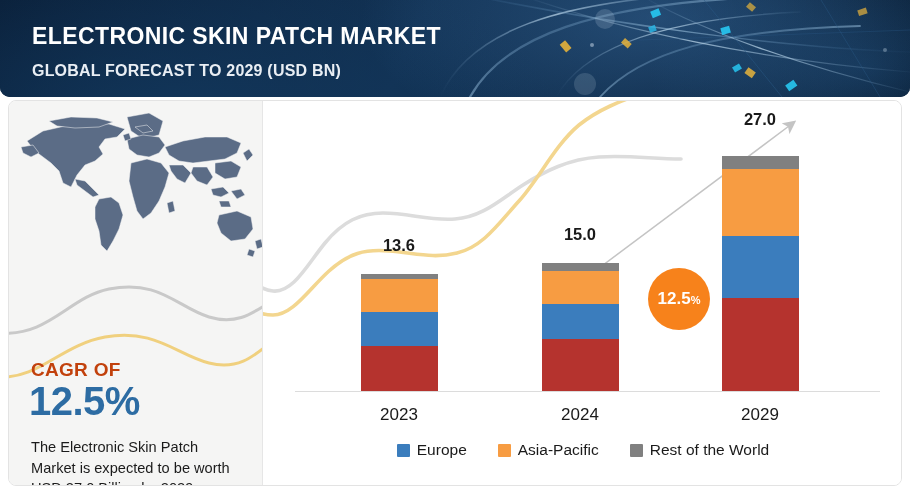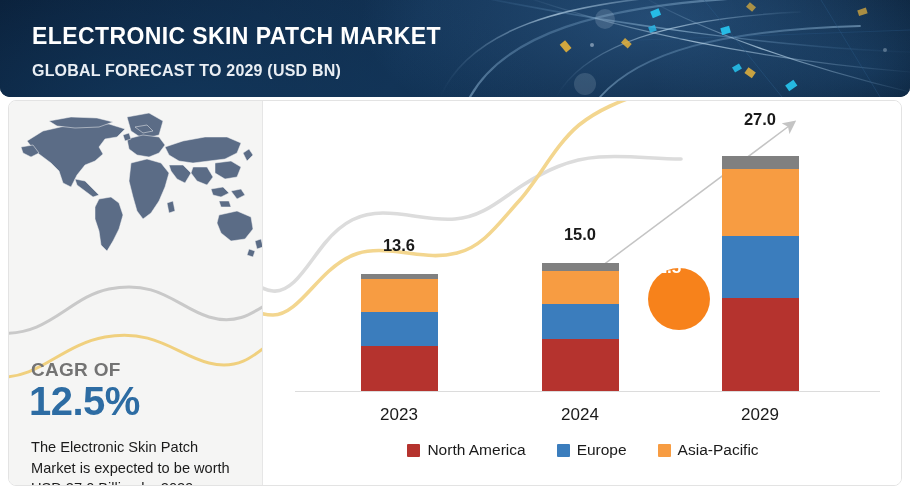--- a/index.html
+++ b/index.html
@@ -79,21 +79,21 @@
   }
   #map-wrap {
     position: absolute;
     left: 4px; top: 6px;
     width: 250px; height: 158px;
   }
   #sidebar-waves { position: absolute; left: 0; top: 0; width: 254px; height: 386px; }
   #cagr-label {
     position: absolute;
     left: 22px; top: 258px;
-    color: #737373;
+    color: #c2410c;
     font-size: 19px;
     font-weight: bold;
     letter-spacing: 0.3px;
   }
   #cagr-value {
     position: absolute;
     left: 20px; top: 278px;
     color: #2d6ca3;
     font-size: 40px;
     font-weight: bold;
@@ -161,21 +161,20 @@
   #cagr-badge {
     position: absolute;
     left: 385px; top: 167px;
     width: 62px; height: 62px;
     border-radius: 50%;
     background: #f7821b;
     display: flex;
     align-items: baseline;
     justify-content: center;
     z-index: 6;
-    flex-direction: column;
   }
   #cagr-badge-num {
     color: #ffffff;
     font-size: 17px;
     font-weight: bold;
     line-height: 62px;
   }
   #cagr-badge-pct {
     color: #ffffff;
     font-size: 11px;
@@ -377,28 +376,28 @@
         <div class="bar-cat" style="left:497px;">2029</div>
 
         <div id="cagr-badge">
           <span id="cagr-badge-num">12.5</span>
             <span id="cagr-badge-pct">%</span>
         </div>
       </div>
 
       <div id="legend">
         <div class="legend-item">
-          <span class="legend-swatch" style="background:#b5332e;"></span>
-          <span class="legend-label">North America</span>
-        </div>
-        <div class="legend-item">
           <span class="legend-swatch" style="background:#3b7dbd;"></span>
           <span class="legend-label">Europe</span>
         </div>
         <div class="legend-item">
           <span class="legend-swatch" style="background:#f79c42;"></span>
           <span class="legend-label">Asia-Pacific</span>
         </div>
+        <div class="legend-item">
+          <span class="legend-swatch" style="background:#808080;"></span>
+          <span class="legend-label">Rest of the World</span>
+        </div>
       </div>
 
     </div>
   </div>
 </div>
 
 </body></html>

